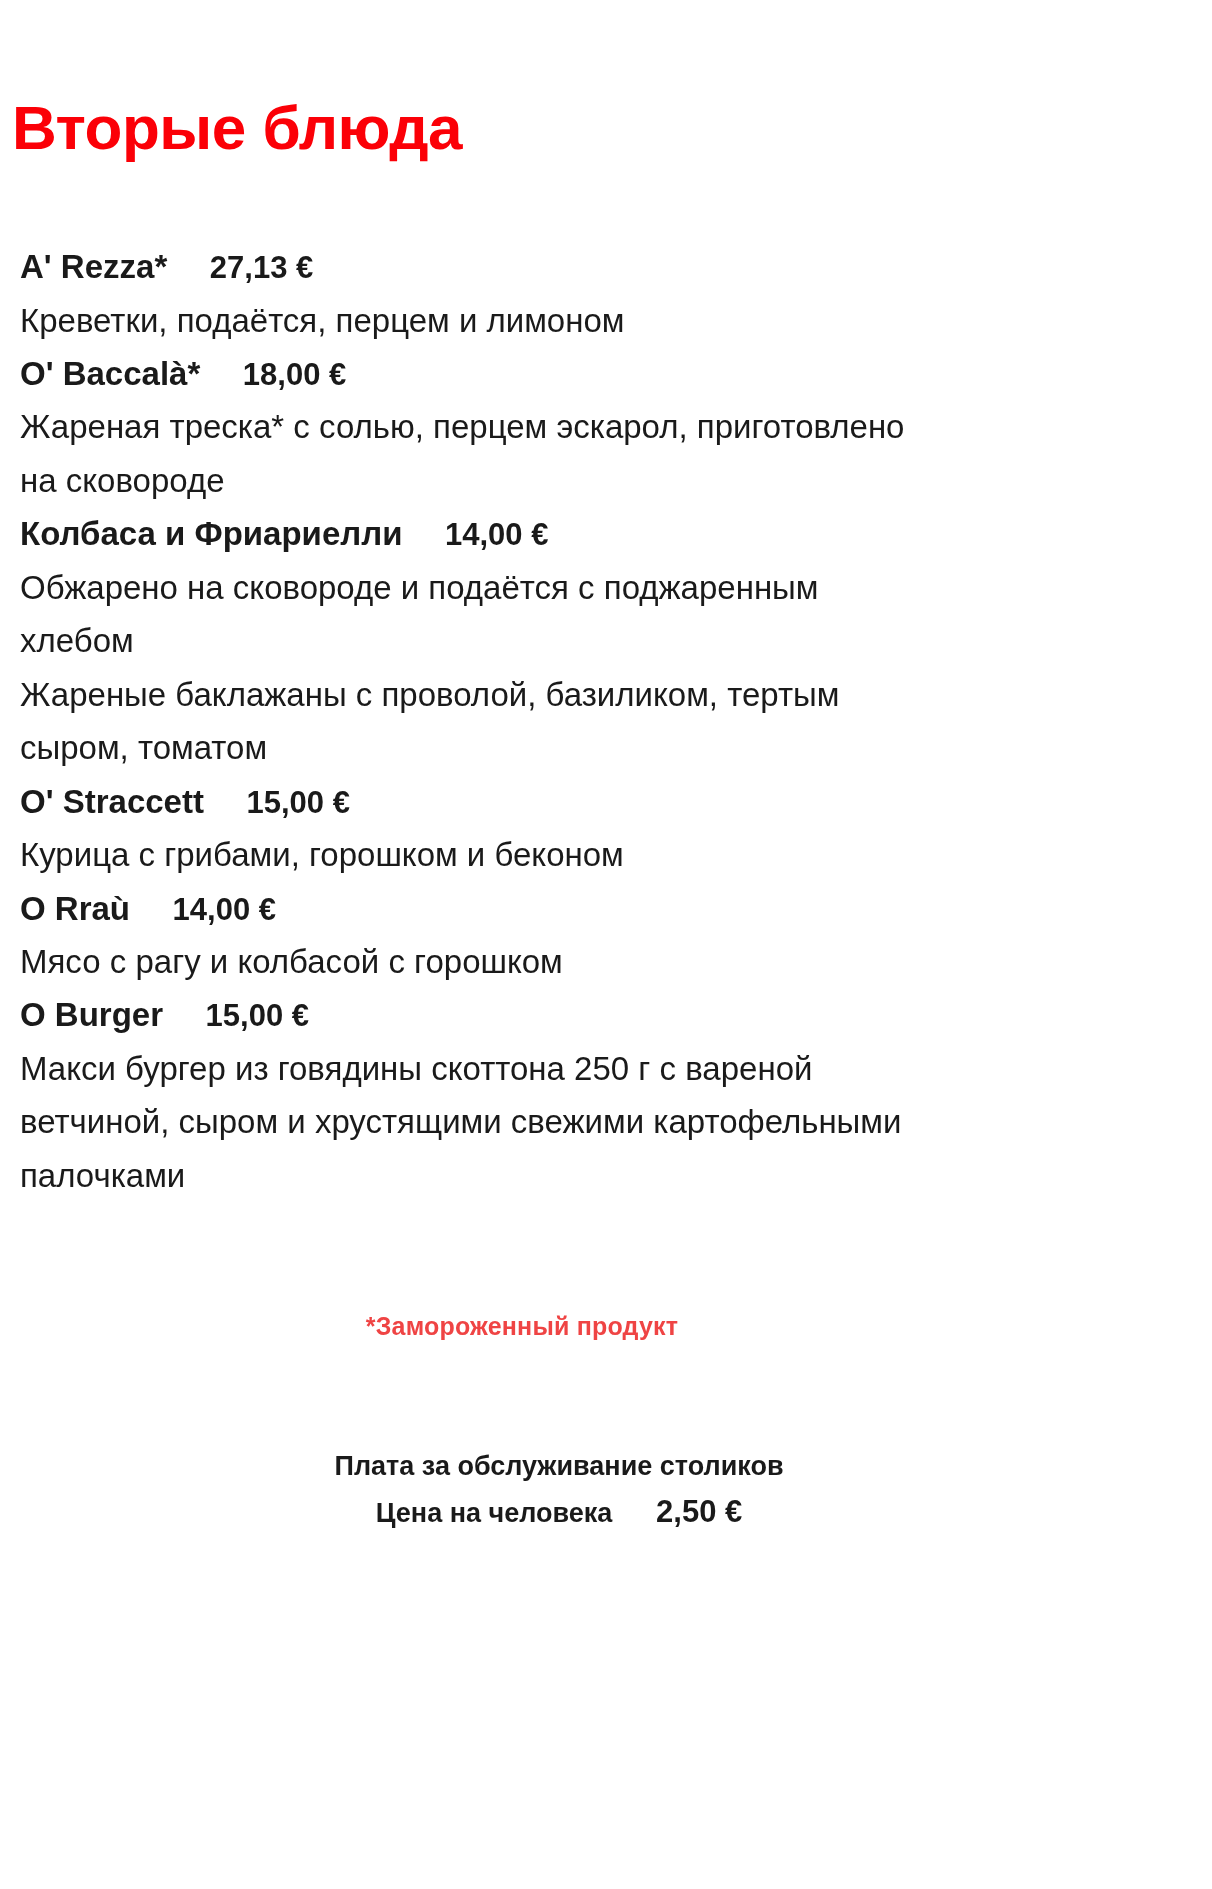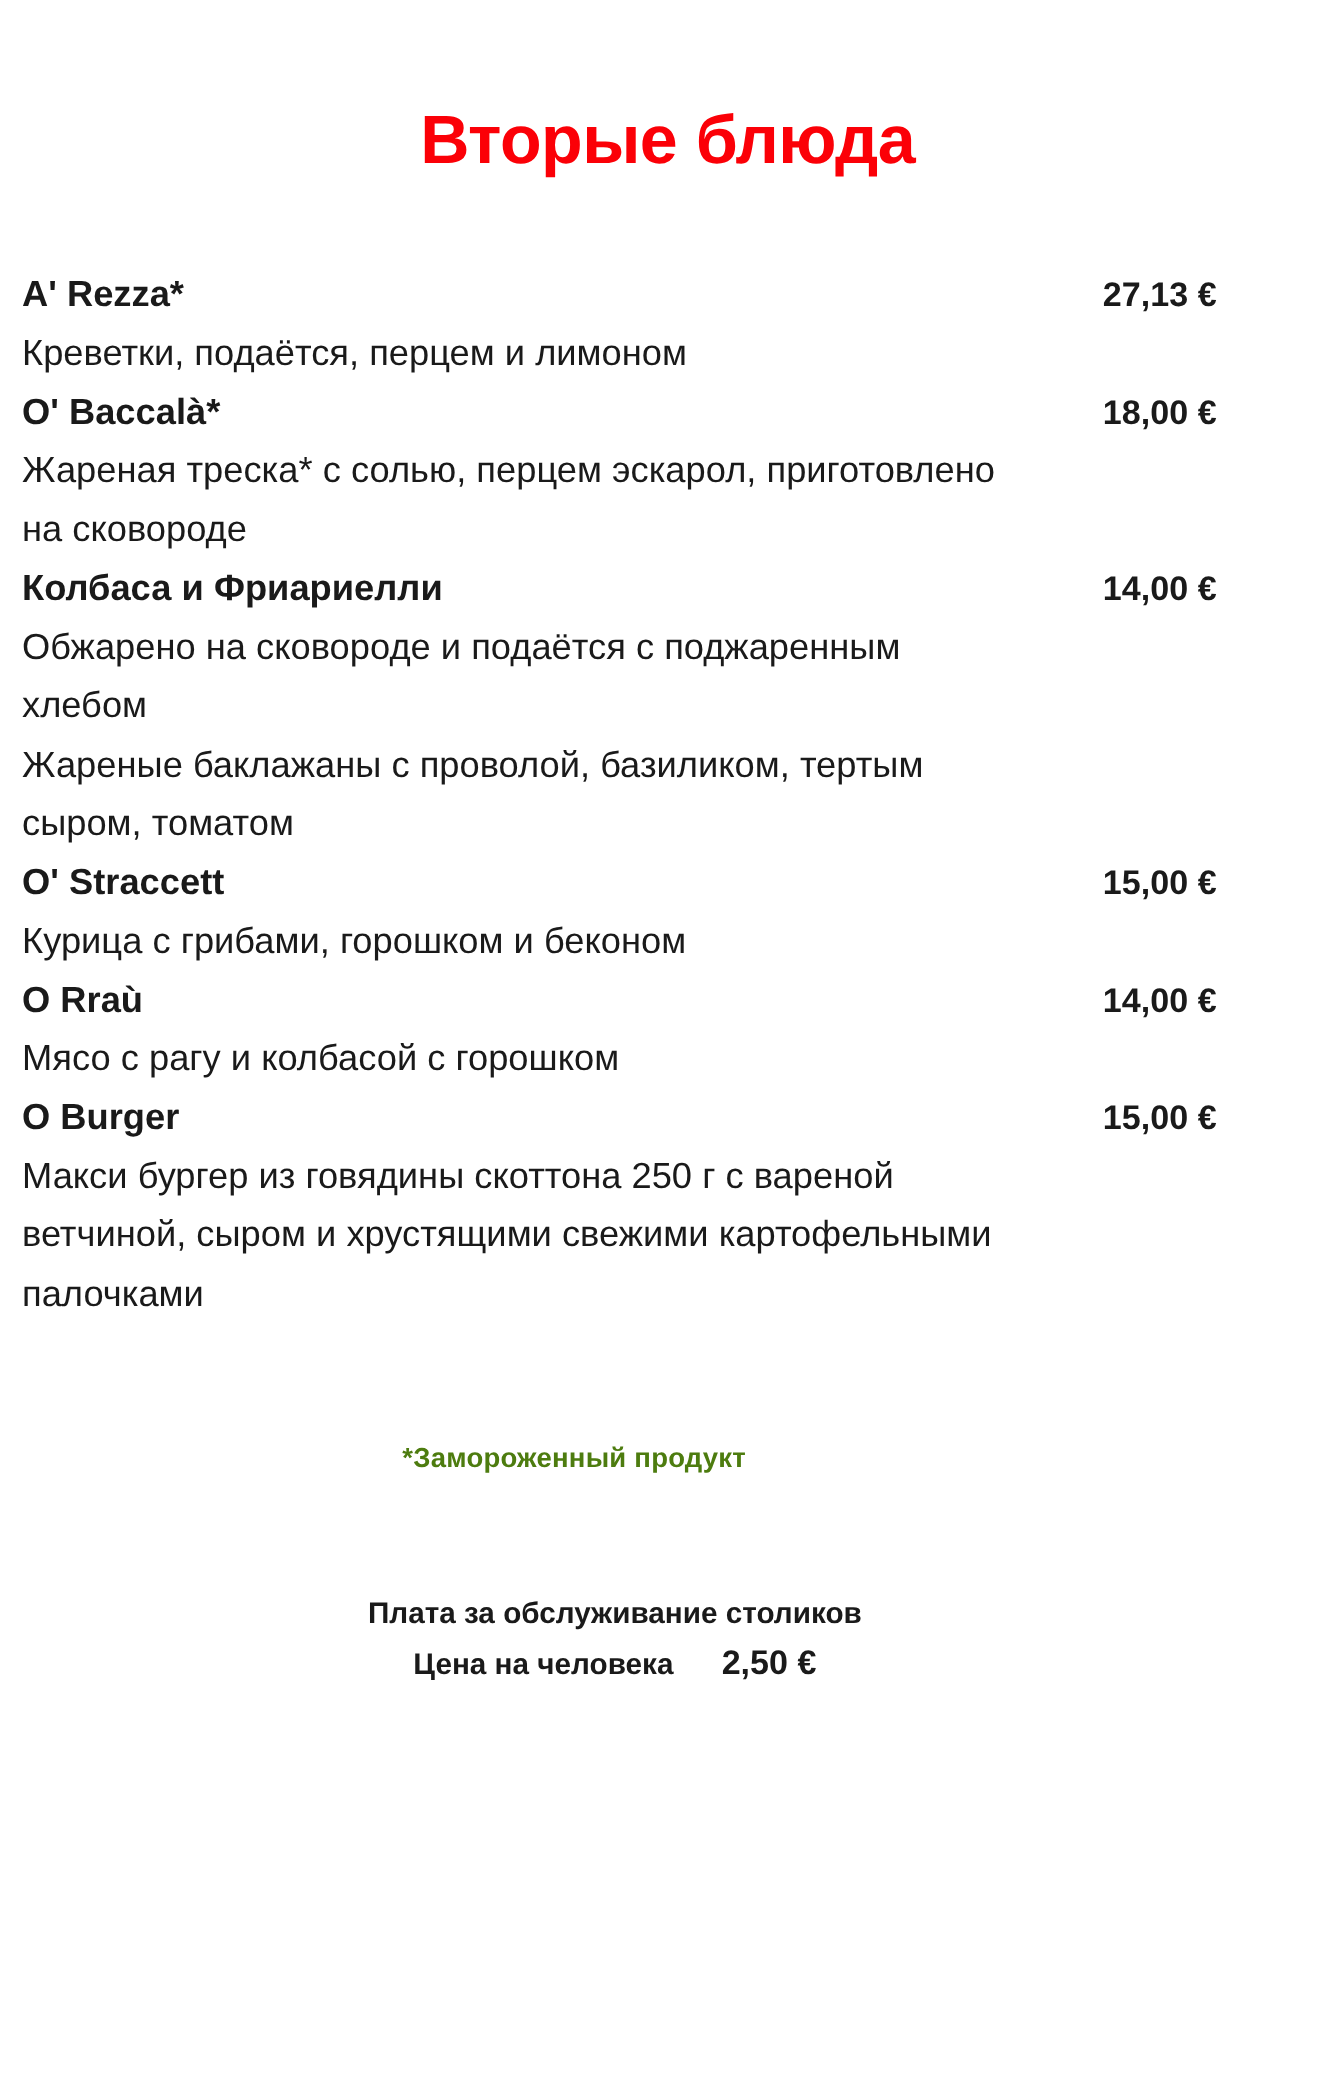--- a/index.html
+++ b/index.html
@@ -18,38 +18,37 @@
     width: 1212px;
     min-height: 1889px;
     box-sizing: border-box;
     padding: 0 10px 0 12px;
     position: relative;
   }
   .menu-title {
     color: #fb0007;
     font-size: 62px;
     font-weight: bold;
-    text-align: center;
+    text-align: left;
     letter-spacing: -0.5px;
     margin: 0;
     padding: 95px 0 0 0;
     line-height: 1.05;
   }
   .items {
     margin-top: 80px;
     padding: 0 96px 0 8px;
   }
   .item {
     margin: 0 0 0 0;
   }
   .item-head {
     display: flex;
     align-items: baseline;
-    justify-content: space-between;
-    gap: 0;
+    gap: 16px;
   }
   .item-name {
     font-size: 33px;
     font-weight: bold;
     line-height: 1.62;
     white-space: nowrap;
   }
   .item-price {
     font-size: 31px;
     font-weight: bold;
@@ -64,21 +63,21 @@
     line-height: 1.62;
     max-width: 920px;
     margin: 0;
   }
   .note {
     margin-top: 110px;
     text-align: center;
     padding-right: 170px;
   }
   .note-text {
-    color: #4d7c0f;
+    color: #ef4444;
     font-size: 25px;
     font-weight: bold;
     letter-spacing: 0.2px;
     text-align: center;
   }
   .footer {
     margin-top: 105px;
     padding-right: 96px;
     text-align: right;
   }

